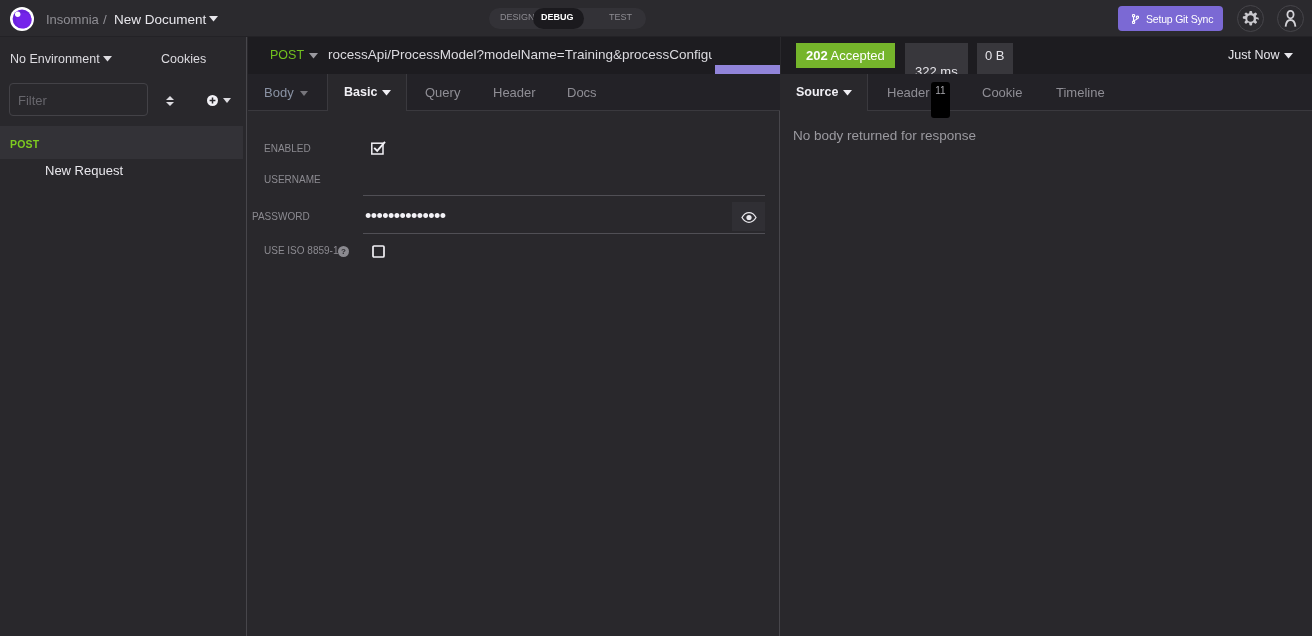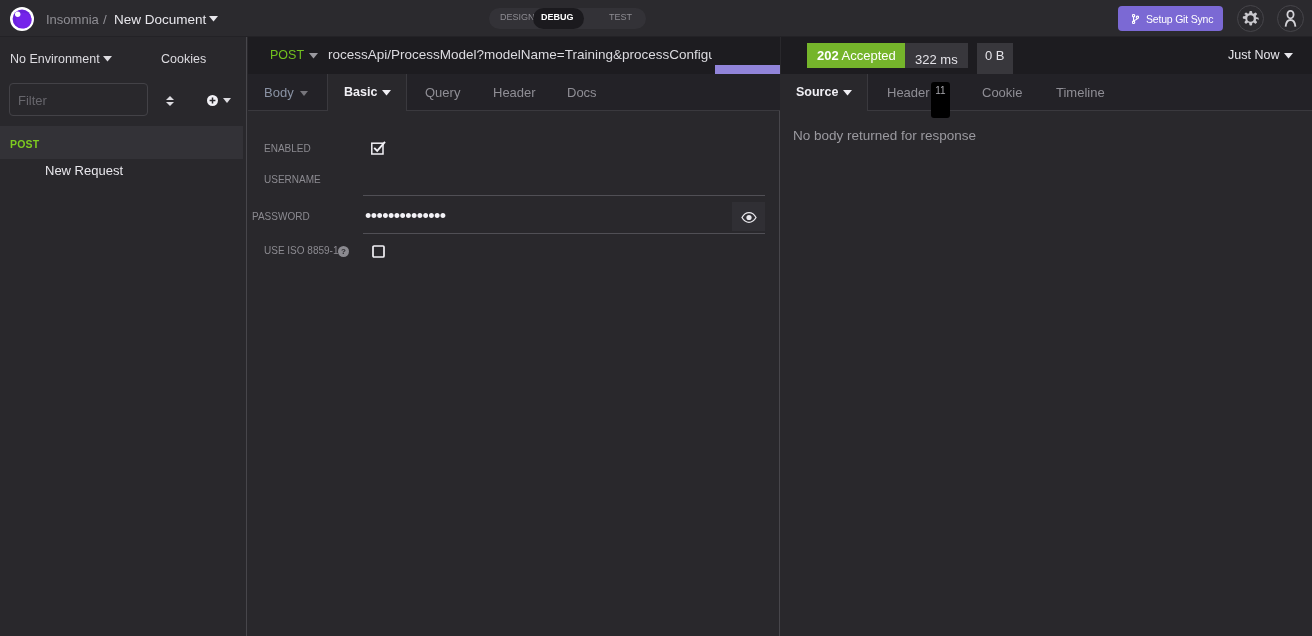--- a/index.html
+++ b/index.html
@@ -134,24 +134,24 @@
     </svg>
     <svg class="abs" style="left:124px;top:134px;" width="13" height="13" viewBox="0 0 13 13">
       <rect x="1" y="1" width="11" height="11" rx="1" fill="none" stroke="#f2f1f6" stroke-width="1.7"></rect>
     </svg>
   </div>
 </div>
 
 <div class="abs" style="left:781px;top:37px;width:531px;height:599px;background:#29282c;">
 
   <div class="abs" style="left:0;top:0;width:531px;height:37px;background:#1d1c20;">
-    <div class="abs" style="left:26px;top:6px;height:25px;background:#75b52b;color:#fff;font-size:13px;line-height:25px;padding:0 10px;">
+    <div class="abs" style="left:15px;top:6px;height:25px;background:#75b52b;color:#fff;font-size:13px;line-height:25px;padding:0 10px;">
       <b>202</b> Accepted
     </div>
-    <div class="abs" style="left:124px;top:6px;height:25px;background:#38373c;color:#e4e3e8;font-size:13px;line-height:25px;padding:4px 10px;">322 ms</div>
+    <div class="abs" style="left:124px;top:6px;height:25px;background:#38373c;color:#e4e3e8;font-size:13px;line-height:25px;padding:16px 10px;">322 ms</div>
     <div class="abs" style="left:196px;top:6px;height:35px;background:#38373c;color:#e4e3e8;font-size:13px;line-height:25px;padding:0 8px;">0 B</div>
     <span class="abs" style="left:447px;top:11px;font-size:12.5px;color:#e8e7ec;">Just Now</span>
     <svg class="abs" style="left:503px;top:16px;" width="9" height="6" viewBox="0 0 9 6">
         <path d="M0 0h9L4.5 5.5z" fill="#e8e7ec"></path>
       </svg>
   </div>
 
   <div class="abs" style="left:0;top:37px;width:531px;height:37px;background:#232227;border-bottom:1px solid #3a393e;">
     <div class="abs" style="left:0;top:0;width:87px;height:37px;background:#29282c;border-right:1px solid #3a393e;"></div>
     <span class="abs" style="left:15px;top:11px;font-size:12.5px;font-weight:bold;color:#f0eff4;">Source</span>

